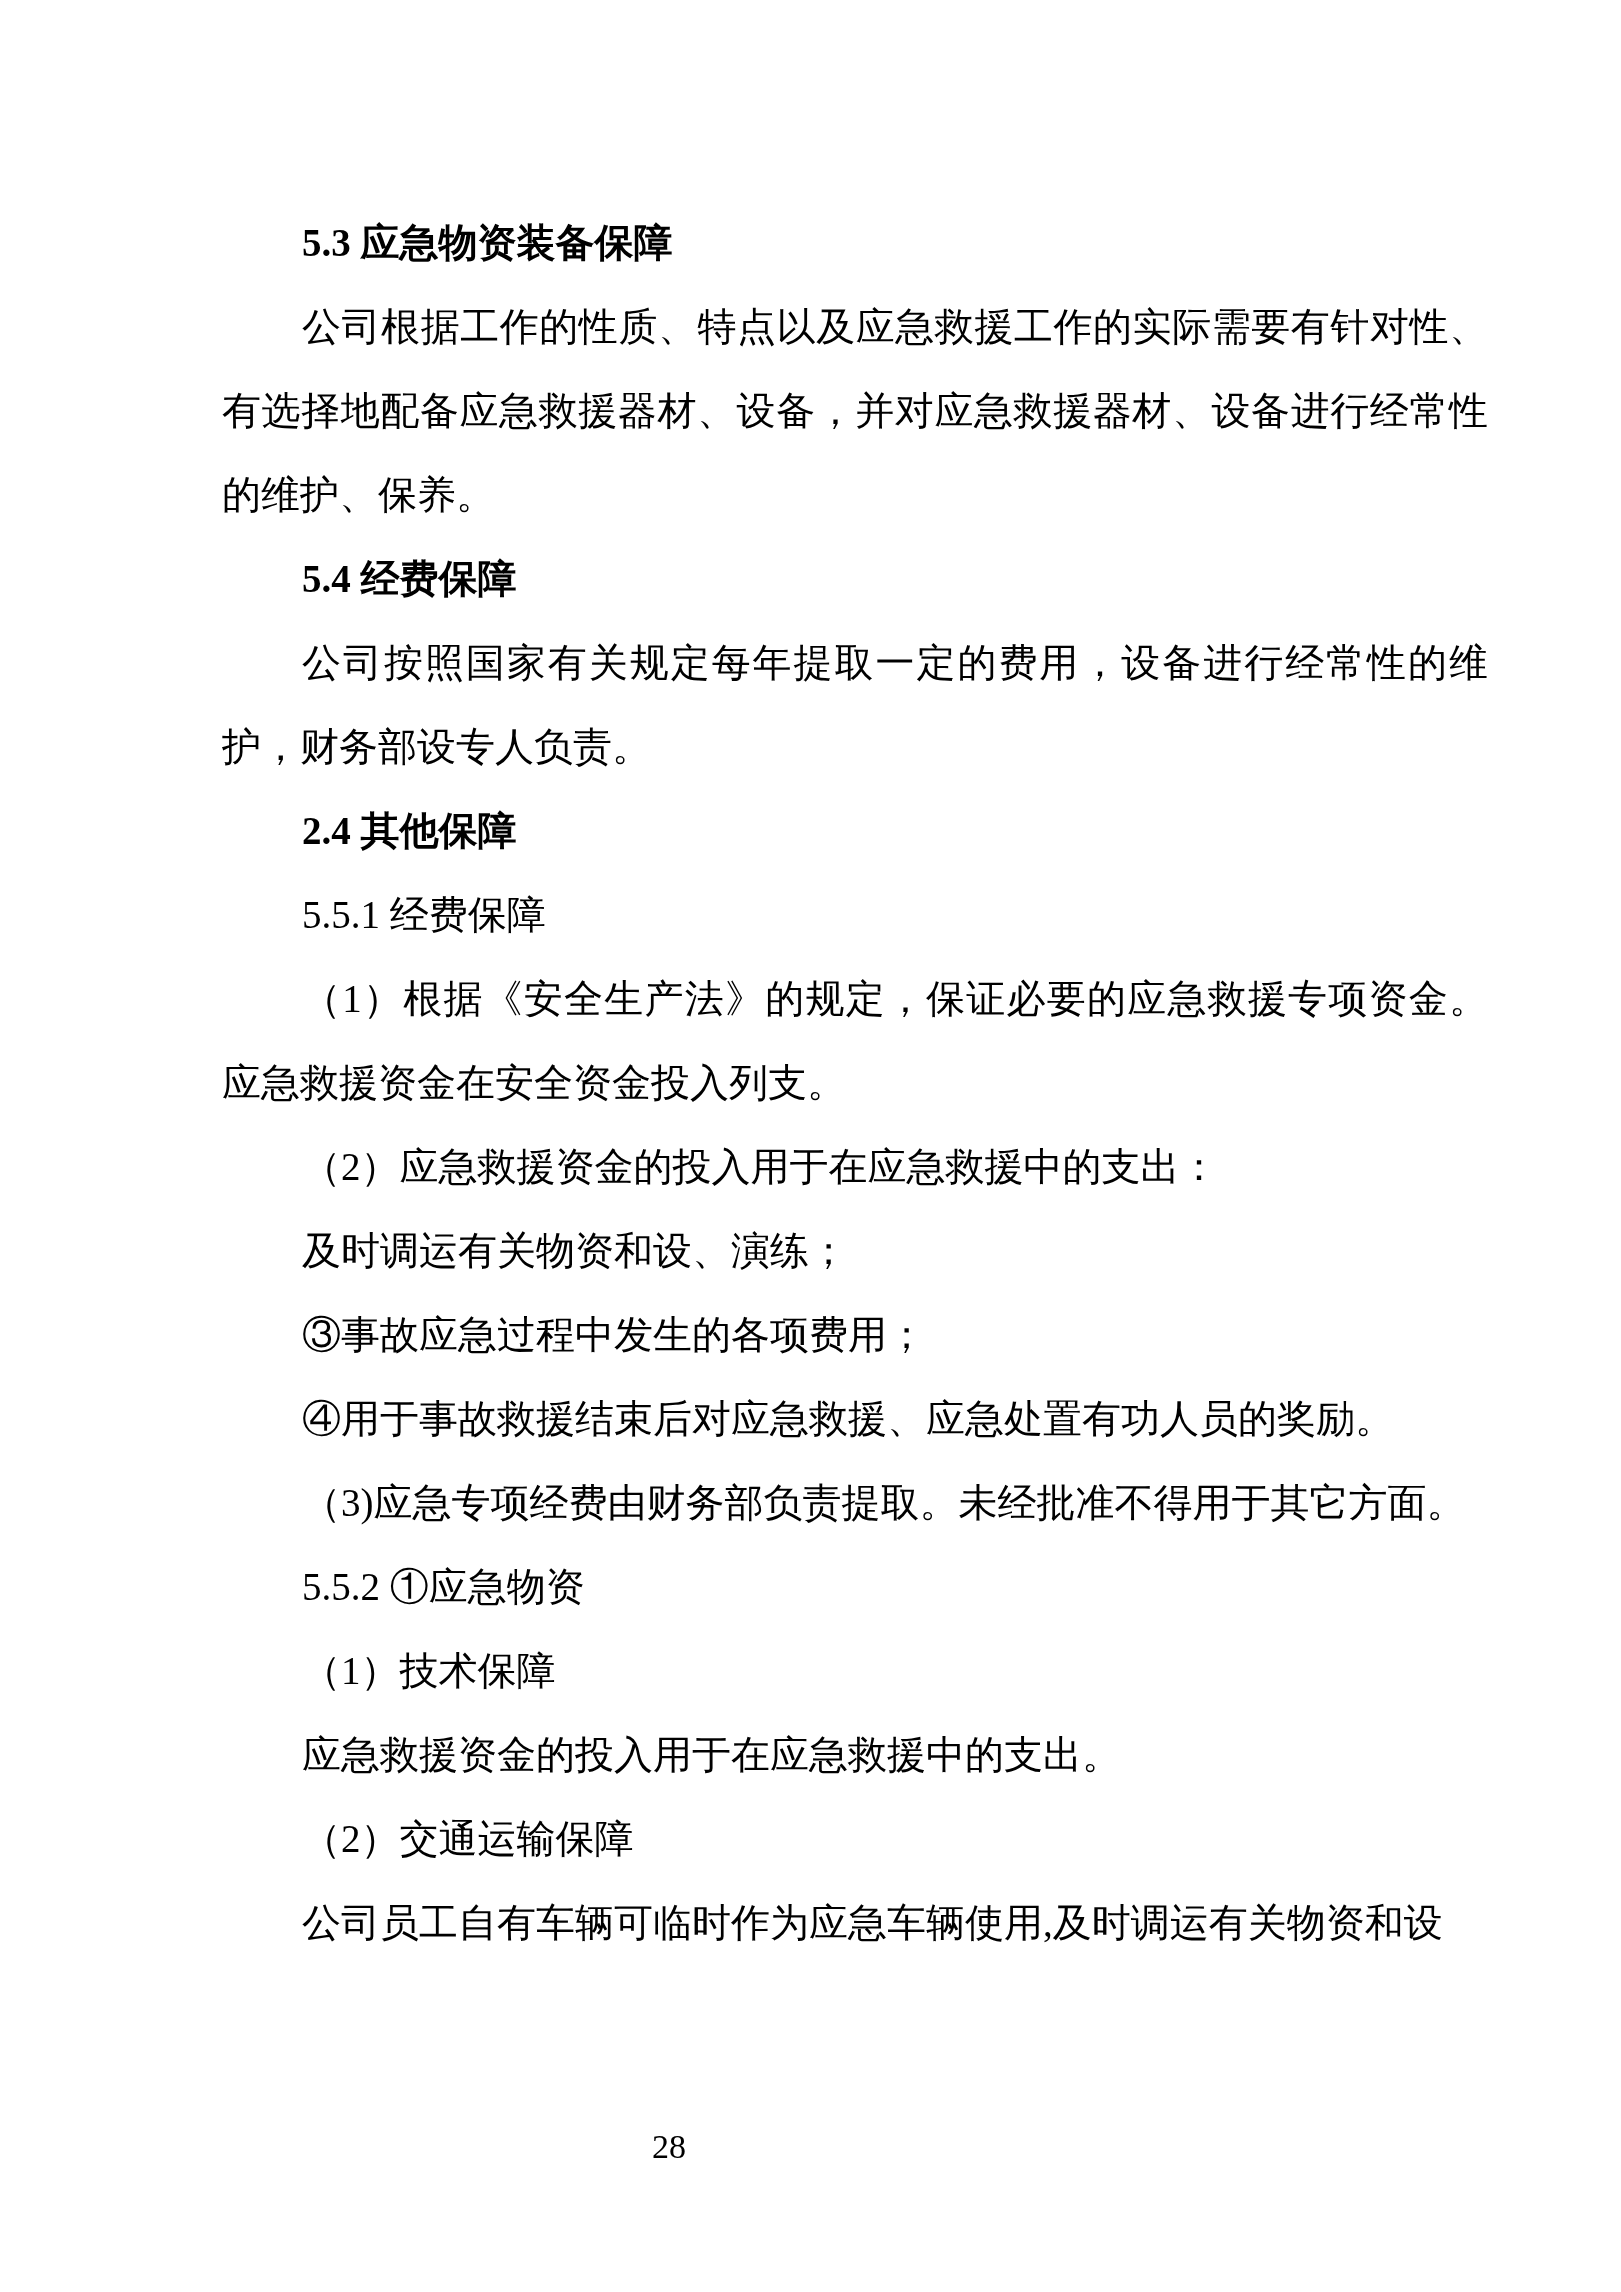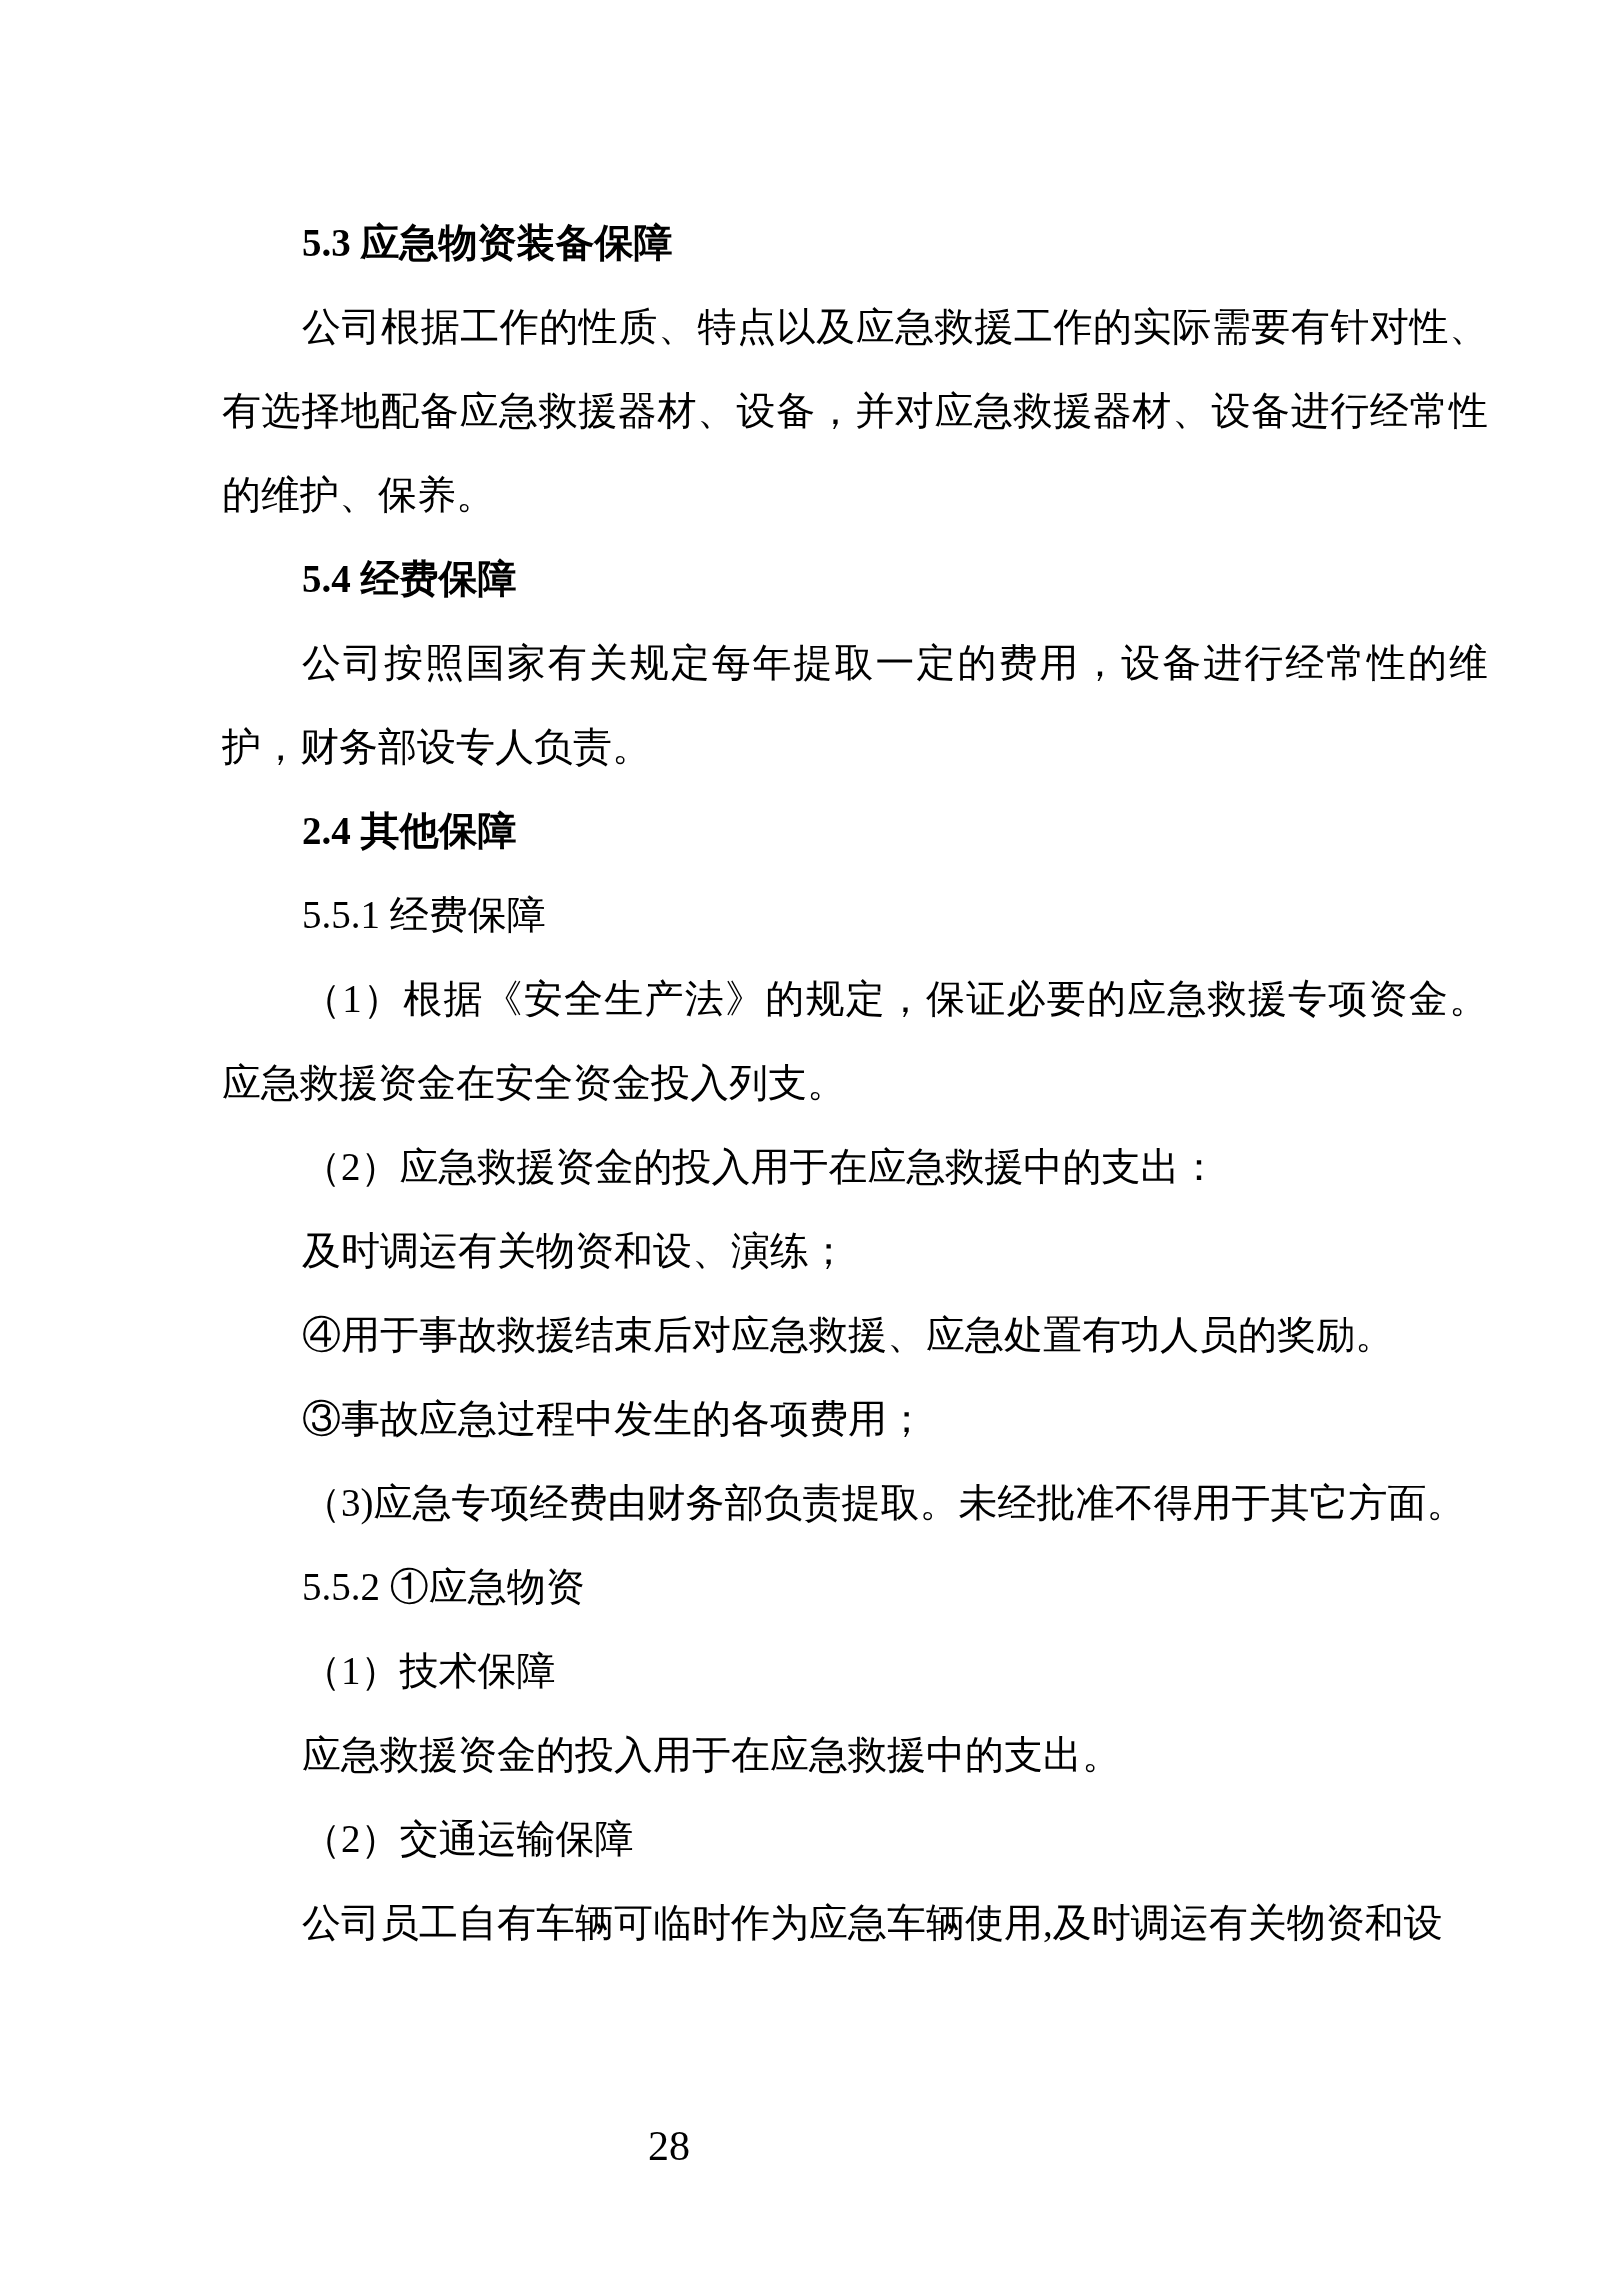--- a/index.html
+++ b/index.html
@@ -32,40 +32,40 @@
   }
   .h {
     font-weight: bold;
   }
   .pagefoot {
     position: absolute;
     top: 2125px;
     left: 0;
     width: 1338px;
     text-align: center;
-    font-size: 42px;
+    font-size: 34px;
     line-height: 43px;
     font-family: "Liberation Serif", "DejaVu Serif", serif;
   }
 </style>
 </head>
 <body>
 
 <div class="doc">
   <div class="line h">5.3 应急物资装备保障</div>
   <div class="line">公司根据工作的性质、特点以及应急救援工作的实际需要有针对性、有选择地配备应急救援器材、设备，并对应急救援器材、设备进行经常性的维护、保养。</div>
   <div class="line h">5.4 经费保障</div>
   <div class="line">公司按照国家有关规定每年提取一定的费用，设备进行经常性的维护，财务部设专人负责。</div>
   <div class="line h">2.4 其他保障</div>
   <div class="line">5.5.1 经费保障</div>
   <div class="line">（1）根据《安全生产法》的规定，保证必要的应急救援专项资金。应急救援资金在安全资金投入列支。</div>
   <div class="line">（2）应急救援资金的投入用于在应急救援中的支出：</div>
   <div class="line">及时调运有关物资和设、演练；</div>
+  <div class="line">③事故应急过程中发生的各项费用；</div>
   <div class="line">④用于事故救援结束后对应急救援、应急处置有功人员的奖励。</div>
-  <div class="line">③事故应急过程中发生的各项费用；</div>
   <div class="line">（3)应急专项经费由财务部负责提取。未经批准不得用于其它方面。</div>
   <div class="line">5.5.2 ①应急物资</div>
   <div class="line">（1）技术保障</div>
   <div class="line">应急救援资金的投入用于在应急救援中的支出。</div>
   <div class="line">（2）交通运输保障</div>
   <div class="line">公司员工自有车辆可临时作为应急车辆使用,及时调运有关物资和设</div>
 </div>
 
 <div class="pagefoot">28</div>
 

